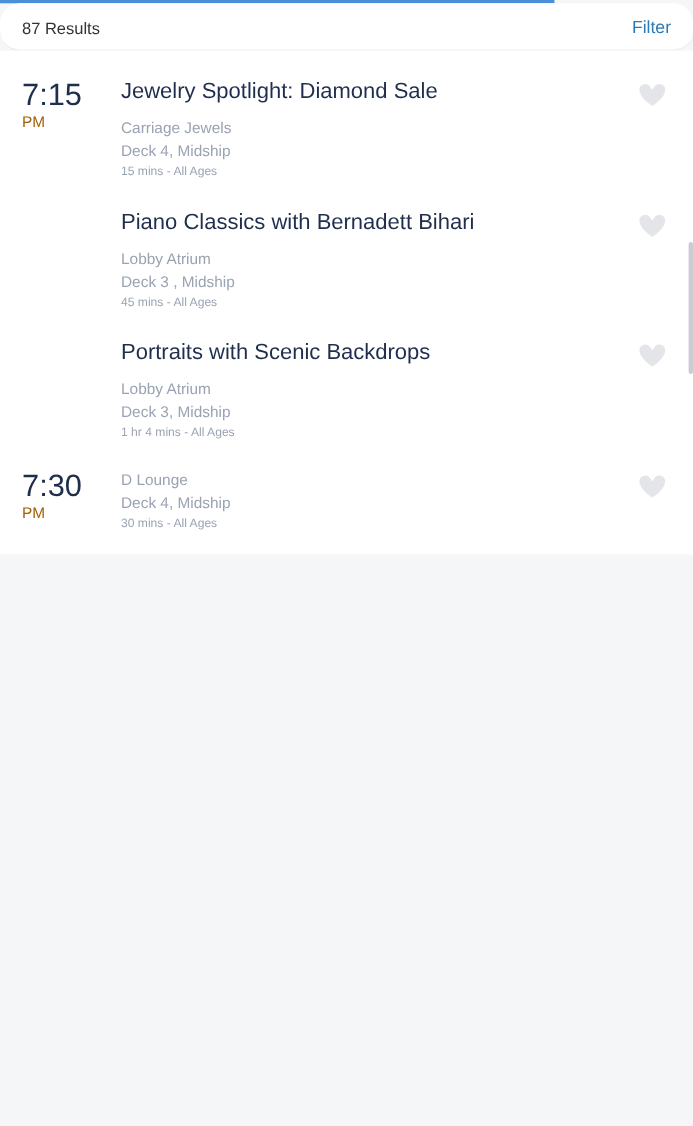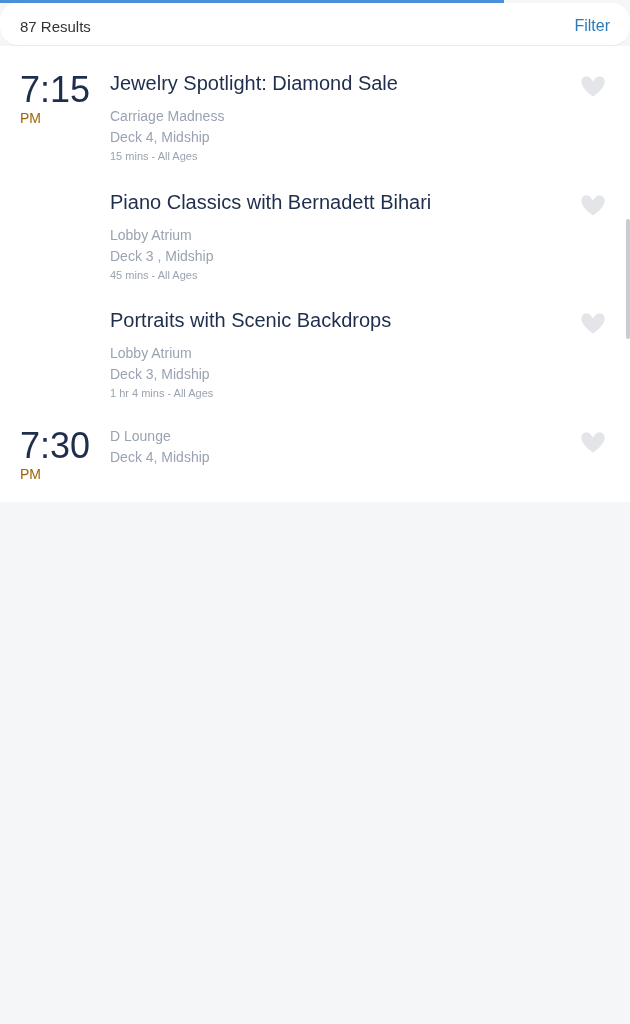--- a/index.html
+++ b/index.html
@@ -57,21 +57,21 @@
     .time-col {
       width: 90px;
       flex-shrink: 0;
       display: flex;
       flex-direction: column;
       align-items: flex-start;
       padding-top: 2px;
     }
 
     .time-hour {
-      font-size: 36px;
+      font-size: 28px;
       font-weight: 400;
       color: #1f2e4d;
       line-height: 1;
     }
 
     .time-ampm {
       font-size: 14px;
       color: #a16207;
       font-weight: 400;
       margin-top: 2px;
@@ -187,21 +187,21 @@
 
     <div class="event-group">
       <div class="time-col">
         <span class="time-hour">7:15</span>
         <span class="time-ampm">PM</span>
       </div>
       <div class="event-col">
         <div class="event-card">
           <div class="event-info">
             <div class="event-title">Jewelry Spotlight: Diamond Sale</div>
-            <div class="event-venue">Carriage Madness</div>
+            <div class="event-venue">Carriage Jewels</div>
             <div class="event-location">Deck 4, Midship</div>
             <div class="event-duration">15 mins - All Ages</div>
           </div>
           <button class="heart-btn">
             <svg class="heart-icon" viewBox="0 0 26 24" fill="none" xmlns="http://www.w3.org/2000/svg">
               <path d="M13 21.5C13 21.5 2 14.5 2 7.5C2 5.01 4.01 3 6.5 3C8.24 3 9.77 3.97 10.65 5.42L13 9L15.35 5.42C16.23 3.97 17.76 3 19.5 3C21.99 3 24 5.01 24 7.5C24 14.5 13 21.5 13 21.5Z" stroke="#c8ccd4" stroke-width="1.5" fill="#c8ccd4" opacity="0.5"></path>
             </svg>
           </button>
         </div>
       </div>
@@ -248,20 +248,21 @@
     <div class="event-group">
       <div class="time-col">
         <span class="time-hour">7:30</span>
         <span class="time-ampm">PM</span>
       </div>
       <div class="event-col">
         <div class="event-card">
           <div class="event-info">
             <div class="event-venue">D Lounge</div>
             <div class="event-location">Deck 4, Midship</div>
+            <div class="event-duration">30 mins - All Ages</div>
           </div>
           <button class="heart-btn">
             <svg class="heart-icon" viewBox="0 0 26 24" fill="none" xmlns="http://www.w3.org/2000/svg">
               <path d="M13 21.5C13 21.5 2 14.5 2 7.5C2 5.01 4.01 3 6.5 3C8.24 3 9.77 3.97 10.65 5.42L13 9L15.35 5.42C16.23 3.97 17.76 3 19.5 3C21.99 3 24 5.01 24 7.5C24 14.5 13 21.5 13 21.5Z" stroke="#c8ccd4" stroke-width="1.5" fill="#c8ccd4" opacity="0.5"></path>
             </svg>
           </button>
         </div>
       </div>
     </div>
 

